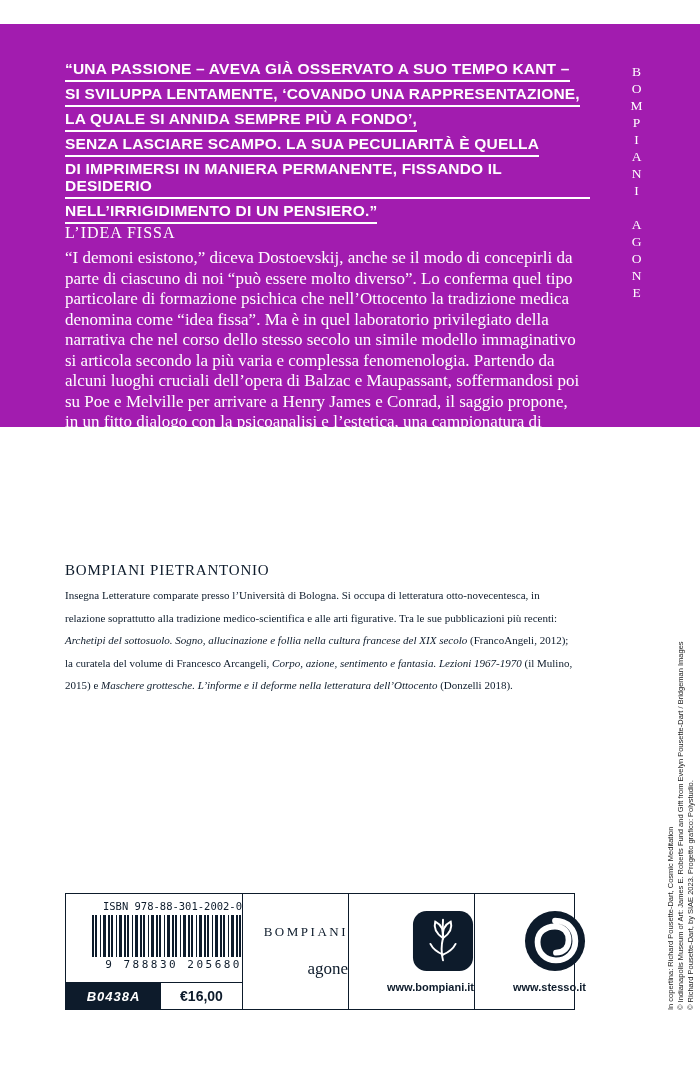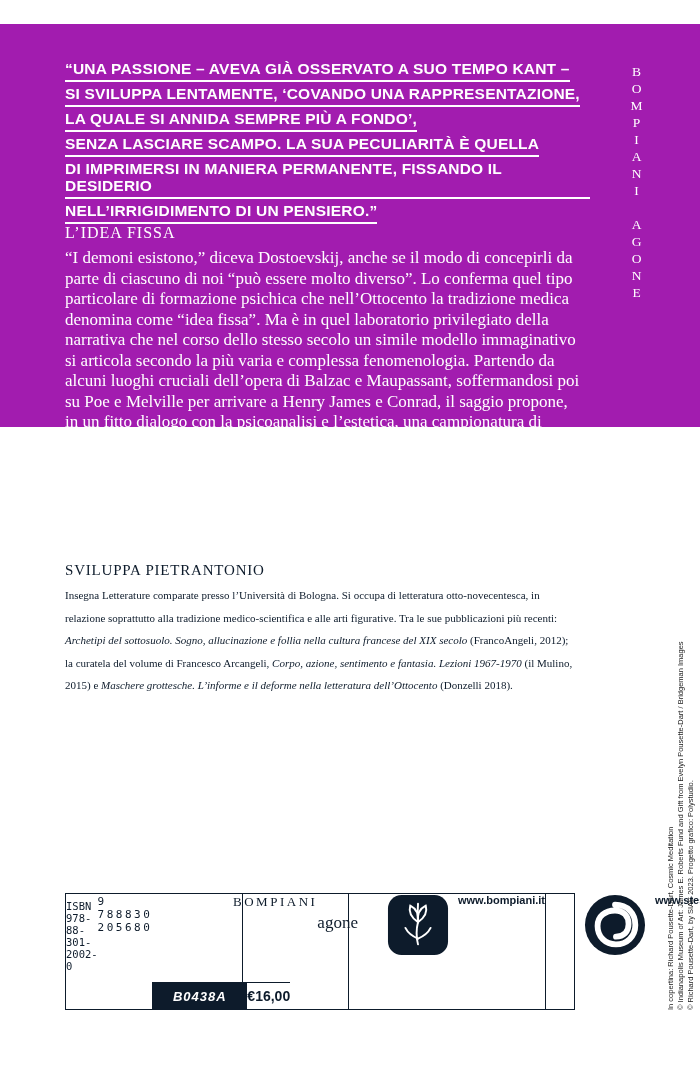--- a/index.html
+++ b/index.html
@@ -37,21 +37,21 @@
 
   .credits { position:absolute; top:628px; right:34px; width:382px;
     transform:rotate(-90deg); transform-origin:100% 0;
     font-family:"Liberation Sans", sans-serif; font-size:7.5px;
     line-height:10px; color:#1a1a1a; }
 
   
   .footer { position:absolute; left:65px; top:893px; width:510px; height:117px;
     border:1.5px solid #0d1b2b; box-sizing:border-box; display:flex; background:#fff; }
   .fcol { border-left:1.5px solid #0d1b2b; box-sizing:border-box;
-    display:flex; flex-direction:row; align-items:flex-start; justify-content:center; }
+    display:flex; flex-direction:column; align-items:flex-end; justify-content:center; }
   .fcol.first { border-left:none; }
 
   .col-barcode { width:176px; flex:0 0 176px; justify-content:flex-start; }
   .isbn { font-family:"DejaVu Sans Mono", monospace; font-size:10.5px;
     color:#0d1b2b; margin-top:6px; }
   .barcode { width:150px; height:42px; margin-top:3px;
     background:repeating-linear-gradient(90deg,
       #0d1b2b 0 2px, #ffffff 2px 3px,
       #0d1b2b 3px 5px, #ffffff 5px 8px,
       #0d1b2b 8px 9px, #ffffff 9px 11px,
@@ -92,21 +92,21 @@
       <div class="quote-line"><span>NELL’IRRIGIDIMENTO DI UN PENSIERO.”</span></div>
     </div>
 
     <div class="spine">BOMPIANI AGONE</div>
 
     <div class="title">L’IDEA FISSA</div>
 
     <div class="synopsis">“I demoni esistono,” diceva Dostoevskij, anche se il modo di concepirli da parte di ciascuno di noi “può essere molto diverso”. Lo conferma quel tipo particolare di formazione psichica che nell’Ottocento la tradizione medica denomina come “idea fissa”. Ma è in quel laboratorio privilegiato della narrativa che nel corso dello stesso secolo un simile modello immaginativo si articola secondo la più varia e complessa fenomenologia. Partendo da alcuni luoghi cruciali dell’opera di Balzac e Maupassant, soffermandosi poi su Poe e Melville per arrivare a Henry James e Conrad, il saggio propone, in un fitto dialogo con la psicoanalisi e l’estetica, una campionatura di alcuni dei nodi figurali più significativi, e insieme più incandescenti, attraverso i quali l’idea fissa prende corpo.</div>
   </div>
 
-  <div class="author-name">SVILUPPA PIETRANTONIO</div>
+  <div class="author-name">BOMPIANI PIETRANTONIO</div>
   <div class="bio"><span>Insegna Letterature comparate presso l’Università di Bologna. Si occupa di letteratura otto-novecentesca, in relazione soprattutto alla tradizione medico-scientifica e alle arti figurative. Tra le sue pubblicazioni più recenti: </span><span class="it">Archetipi del sottosuolo. Sogno, allucinazione e follia nella cultura francese del XIX secolo</span><span> (FrancoAngeli, 2012); la curatela del volume di Francesco Arcangeli, </span><span class="it">Corpo, azione, sentimento e fantasia. Lezioni 1967-1970</span><span> (il Mulino, 2015) e </span><span class="it">Maschere grottesche. L’informe e il deforme nella letteratura dell’Ottocento</span><span> (Donzelli 2018).</span></div>
 
   <div class="credits">
     <div>In copertina: Richard Pousette-Dart, Cosmic Meditation</div>
     <div>© Indianapolis Museum of Art: James E. Roberts Fund and Gift from Evelyn Pousette-Dart / Bridgeman Images</div>
     <div>© Richard Pousette-Dart, by SIAE 2023. Progetto grafico: Polystudio.</div>
   </div>
 
   <div class="footer">
 

